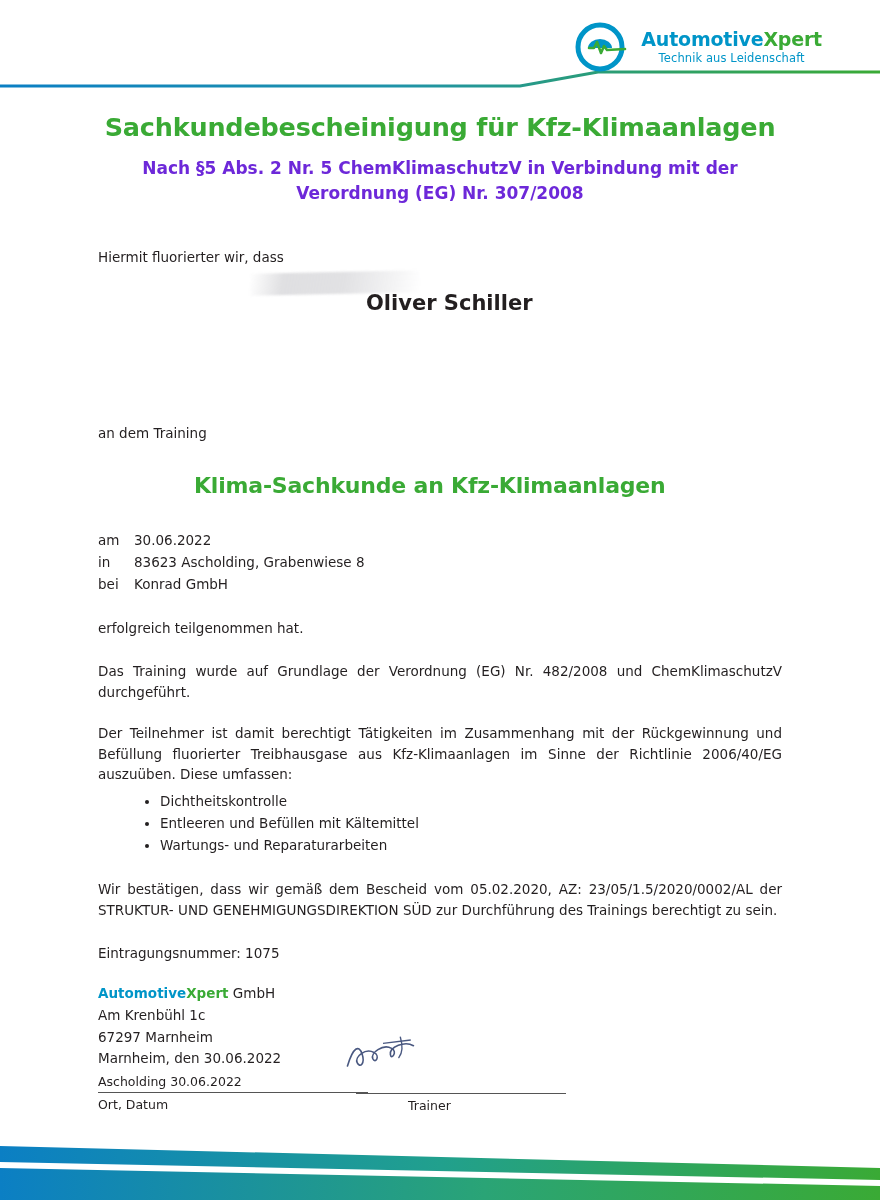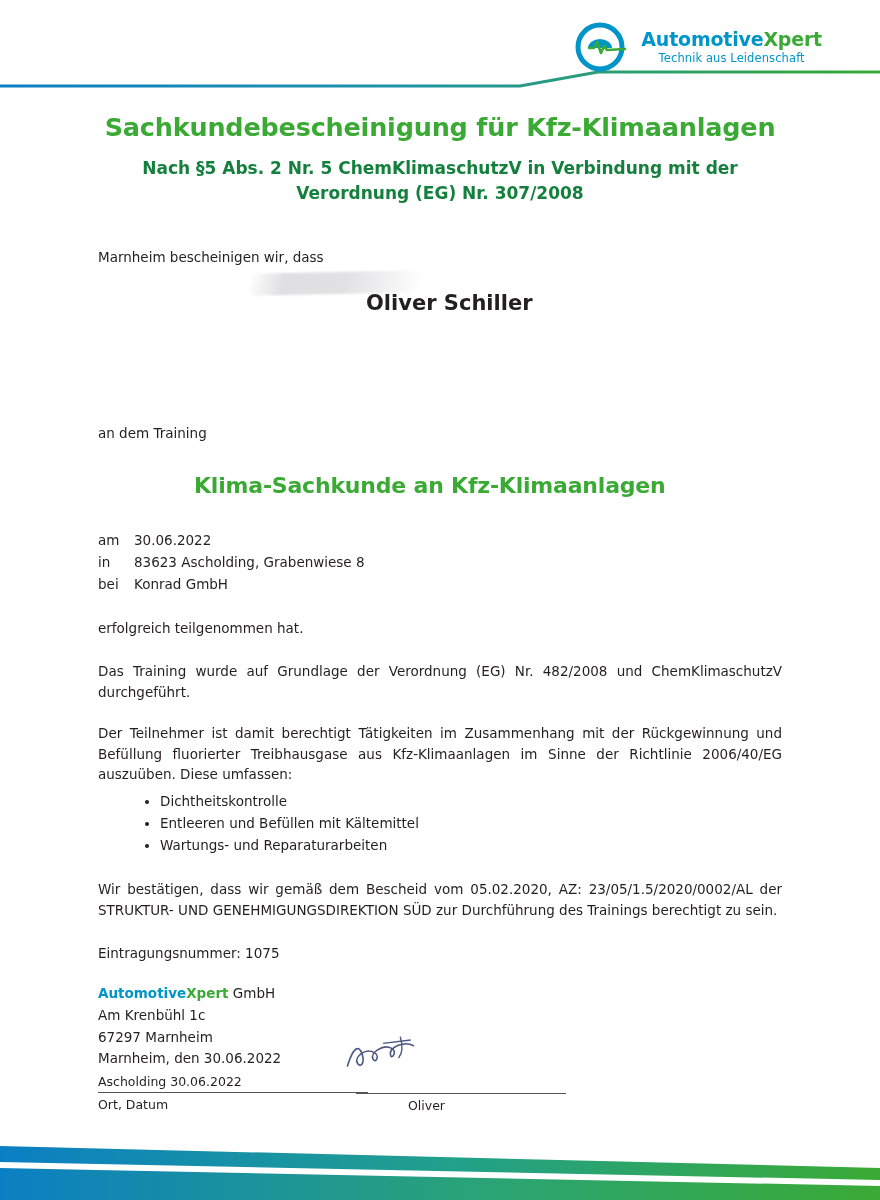--- a/index.html
+++ b/index.html
@@ -85,21 +85,21 @@
     text-align: center;
     margin: 0 0 14px 0;
     letter-spacing: -0.2px;
   }
   h2.doc-sub {
     font-size: 17px;
     font-weight: bold;
     text-align: center;
     margin: 0;
     line-height: 1.45;
-    color: #15803d;
+    color: #6d28d9;
   }
 
   .intro {
     font-size: 13.5px;
     margin-top: 44px;
   }
   .person {
     font-size: 21px;
     font-weight: bold;
     margin-top: 26px;
@@ -261,21 +261,21 @@
   </div>
 
   <div class="content">
 
     <h1 class="doc-title">Sachkundebescheinigung für Kfz-Klimaanlagen</h1>
     <h2 class="doc-sub">
       <span>Nach §5 Abs. 2 Nr. 5 ChemKlimaschutzV in Verbindung mit der</span><br>
       <span>Verordnung (EG) Nr. 307/2008</span>
     </h2>
 
-    <div class="intro">Marnheim bescheinigen wir, dass</div>
+    <div class="intro">Hiermit fluorierter wir, dass</div>
 
     <div class="person">Oliver Schiller</div>
 
     <div class="training-label">an dem Training</div>
 
     <h3 class="training-title">Klima-Sachkunde an Kfz-Klimaanlagen</h3>
 
     <div class="facts">
       <div class="row">
         <div class="key">am</div>
@@ -329,21 +329,21 @@
       </svg>
     </div>
     <div class="sig-lines">
       <div class="sig-col-left">
         <div class="sig-place">Ascholding 30.06.2022</div>
         <div class="sig-rule"></div>
         <div class="sig-caption">Ort, Datum</div>
       </div>
       <div class="sig-col-right">
         <div class="sig-rule-right"></div>
-        <div class="sig-caption center">Oliver</div>
+        <div class="sig-caption center">Trainer</div>
       </div>
     </div>
   </div>
 
   <div class="footer">
     <svg width="880" height="72" viewBox="0 0 880 72" xmlns="http://www.w3.org/2000/svg">
       <defs>
         <linearGradient id="ftGrad" x1="0" y1="0" x2="1" y2="0">
           <stop offset="0" stop-color="#0b7fc4"></stop>
           <stop offset="0.5" stop-color="#21a08d"></stop>

